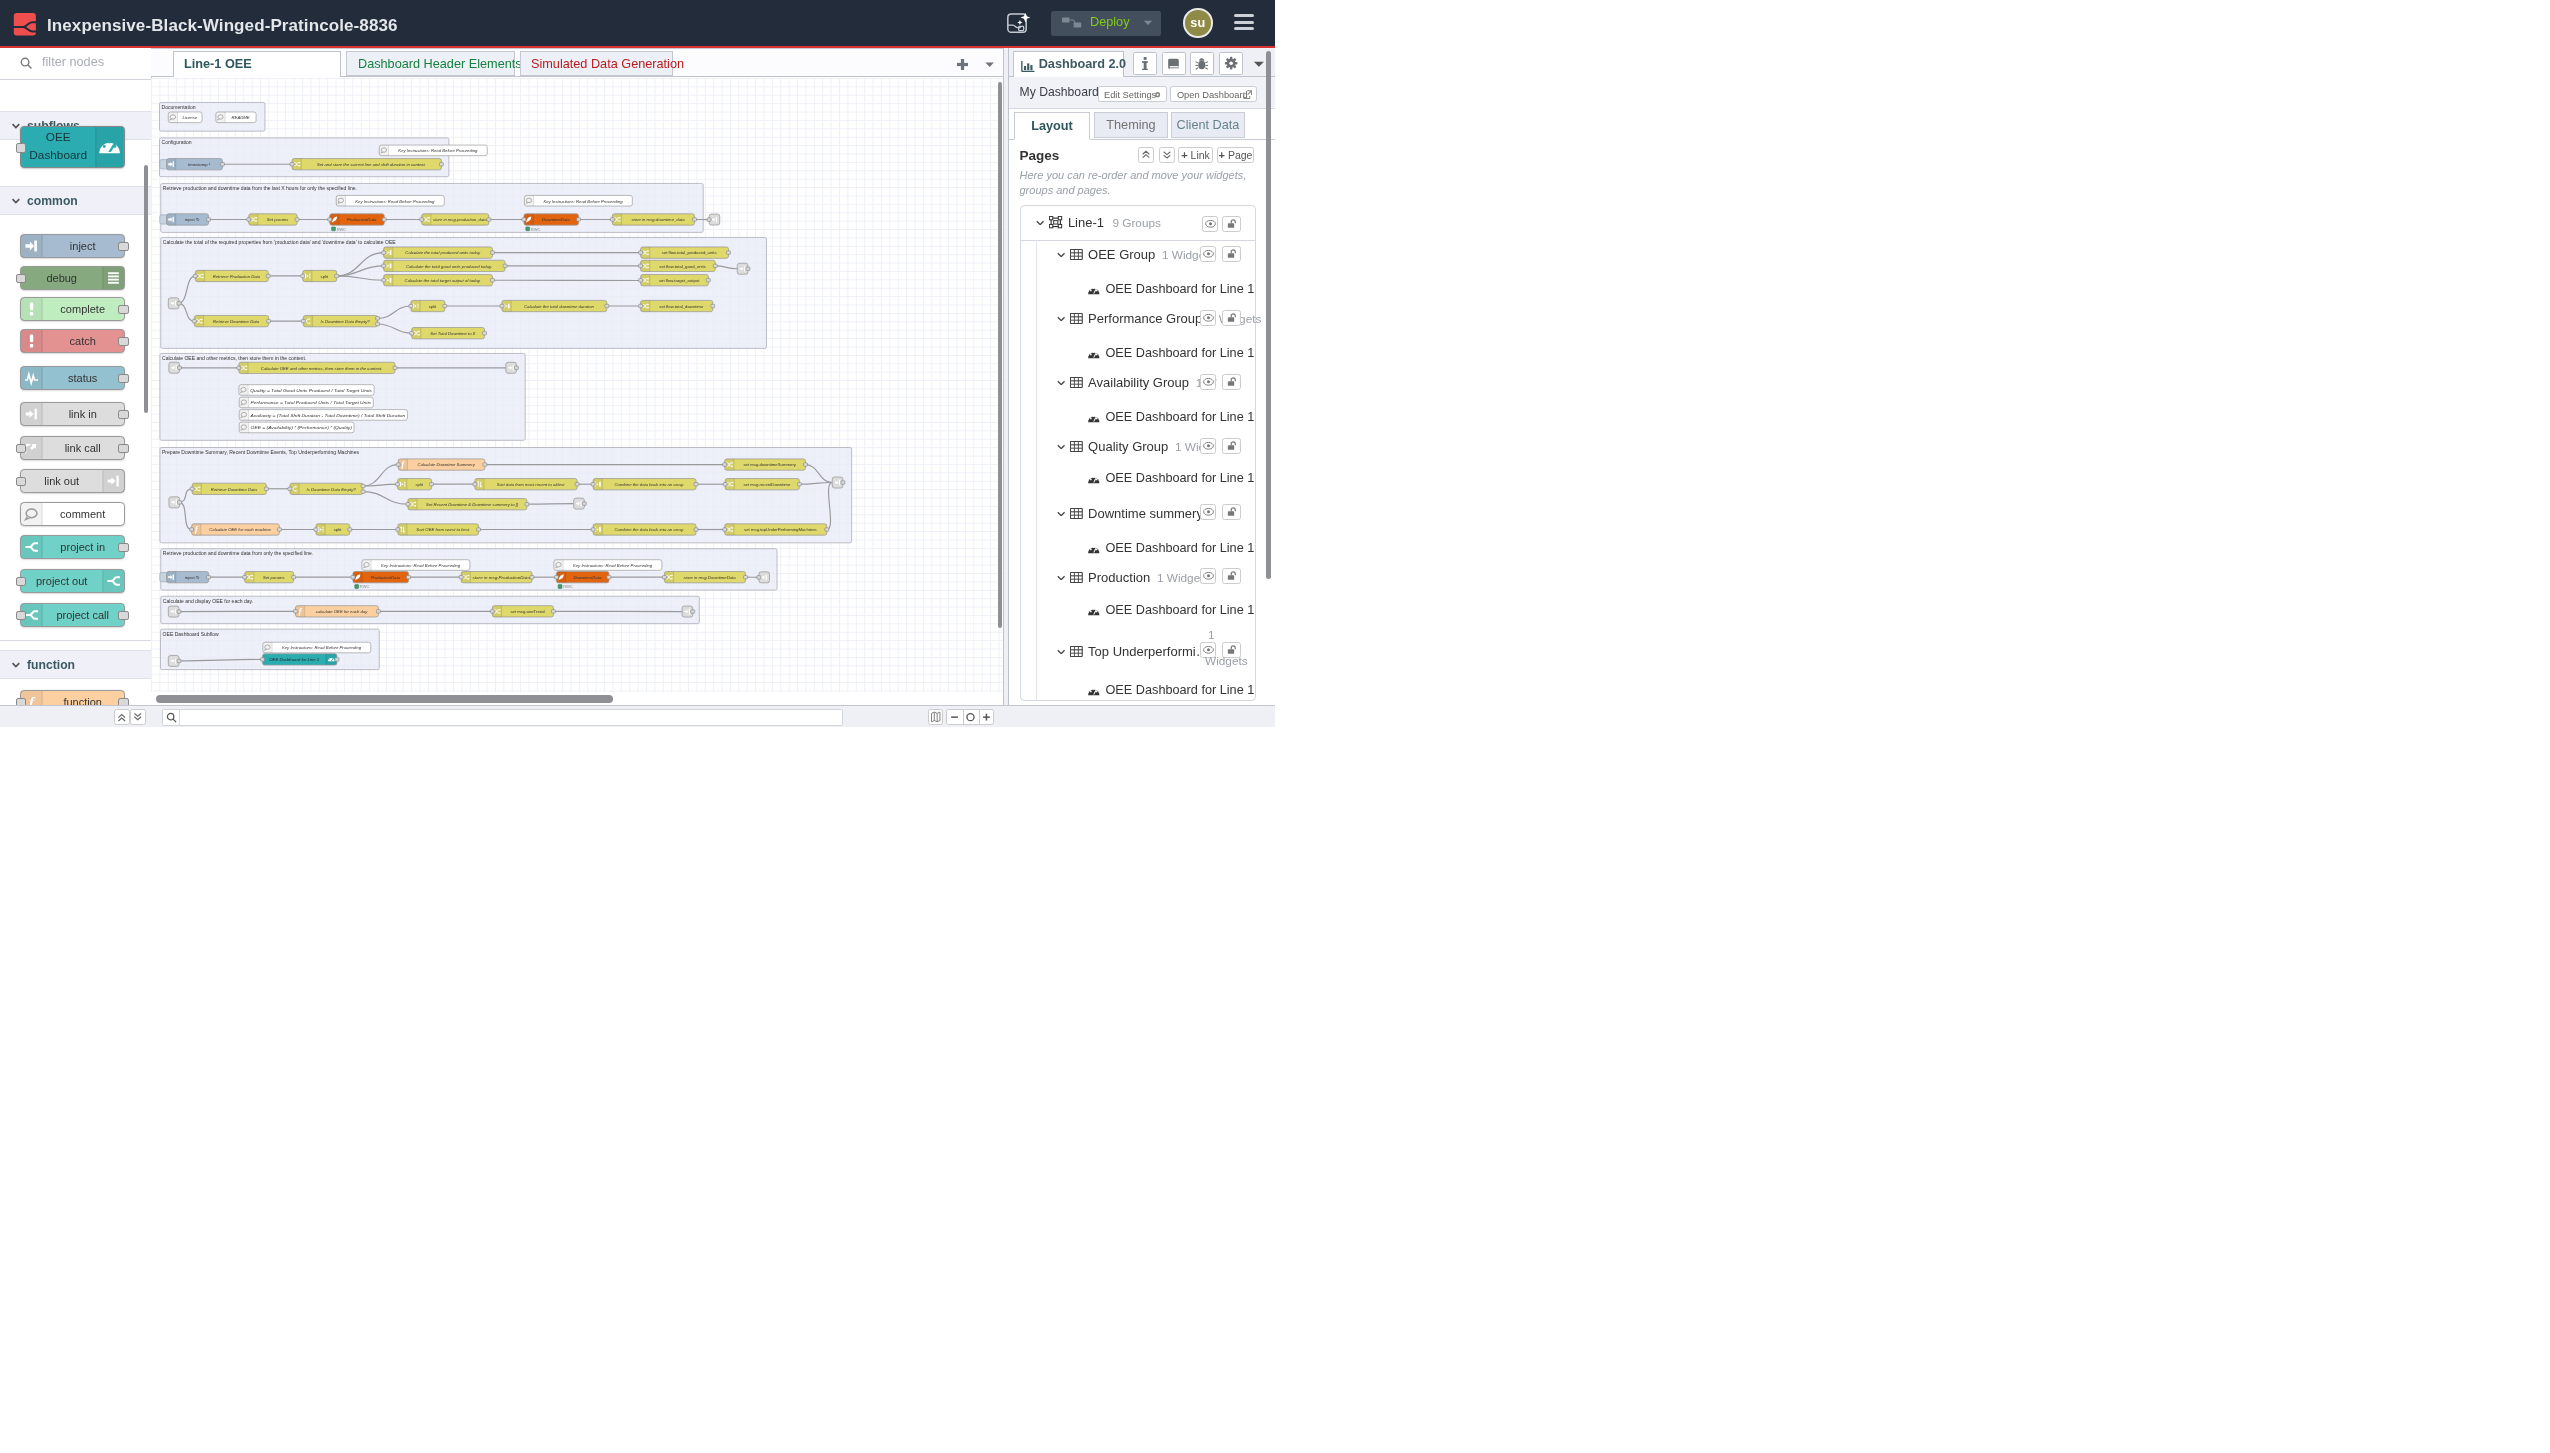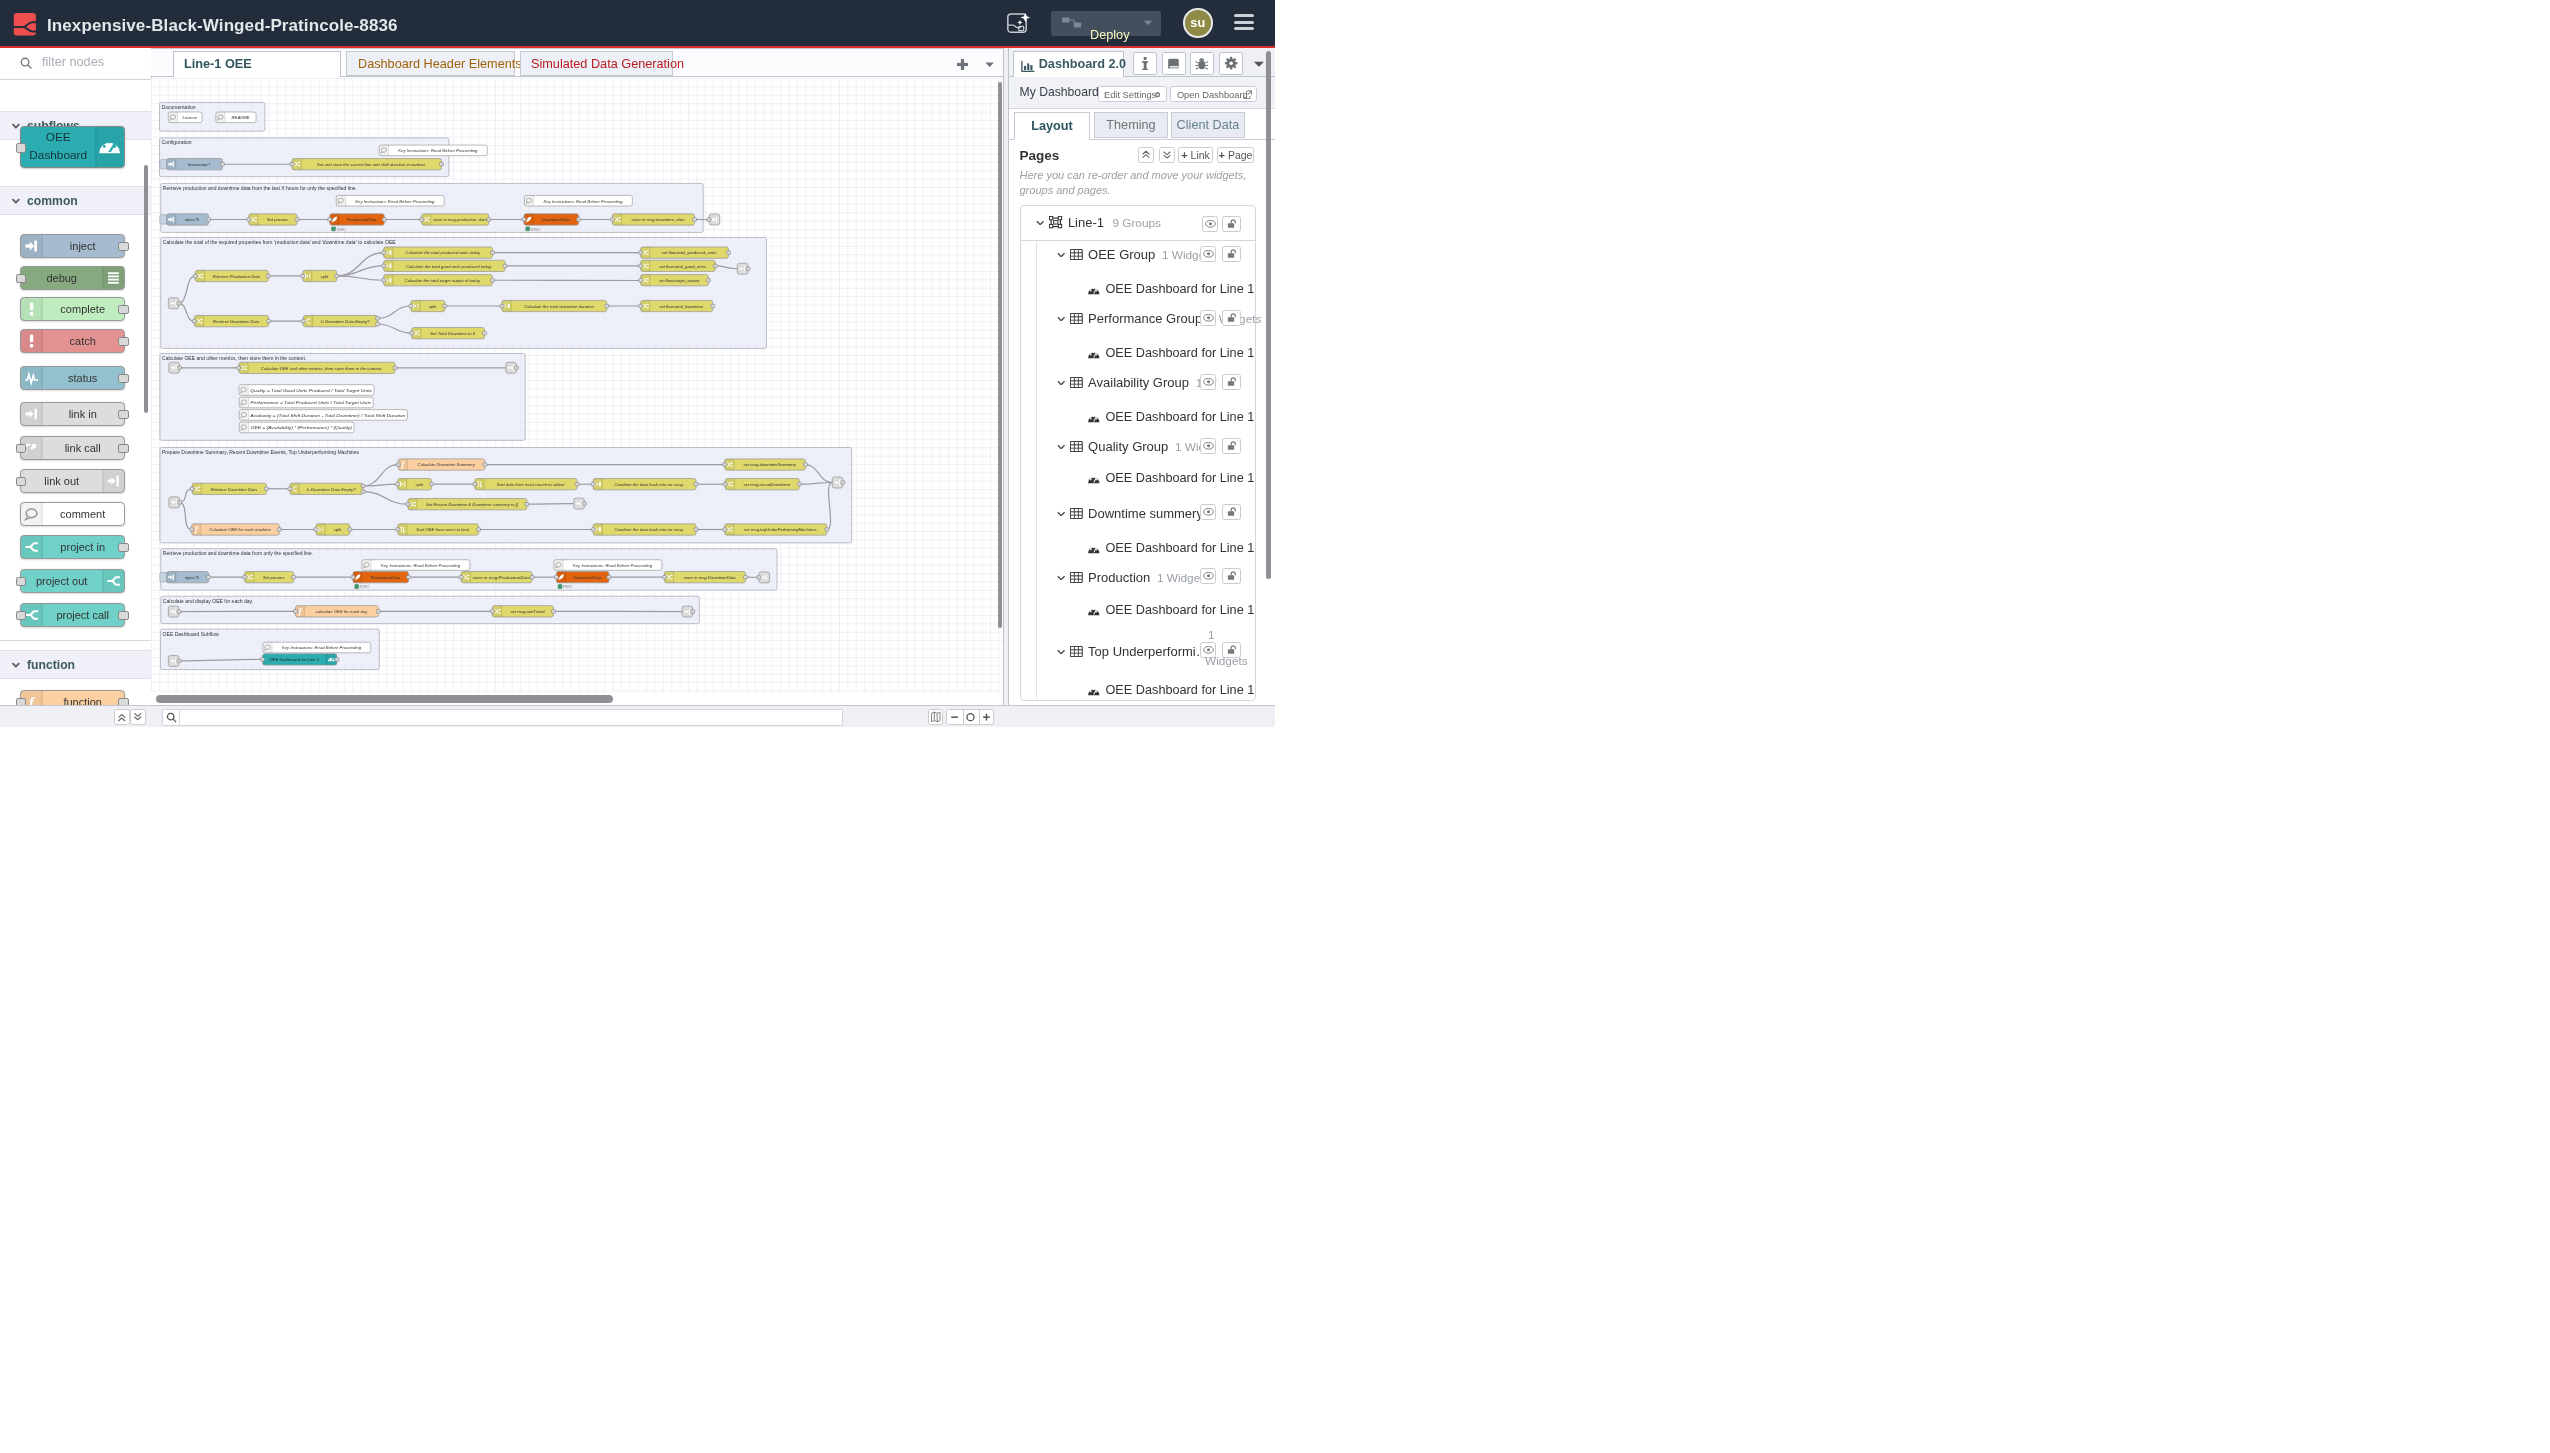--- a/index.html
+++ b/index.html
@@ -22,21 +22,21 @@
   <rect x="14" y="18.5" width="6" height="5" rx="1" fill="none" stroke="#c6cbd3" stroke-width="1.5"></rect>
   <path d="M22,2 l1.6,4.2 L28,7.8 l-4.4,1.6 L22,13.6 l-1.6,-4.2 L16,7.8 l4.4,-1.6 z" fill="#fff"></path>
   <path d="M15.5,10.5 l0.9,2.3 2.3,0.9 -2.3,0.9 -0.9,2.3 -0.9,-2.3 -2.3,-0.9 2.3,-0.9 z" fill="#fff"></path>
  </svg>
  <div style="position:absolute;left:1051px;top:11px;width:110px;height:24.5px;background:#434f5c;border-radius:2.5px;">
   <svg width="22" height="15" style="position:absolute;left:10px;top:4.2px" viewBox="0 0 26 18">
    <rect x="1" y="3" width="9" height="6" rx="1" fill="#7d8893"></rect>
    <rect x="15" y="9" width="9" height="6" rx="1" fill="#7d8893"></rect>
    <path d="M10,6 h4 c3,0 2,6 5,6" stroke="#7d8893" stroke-width="1.4" fill="none"></path>
   </svg>
-  <div style="position:absolute;left:39px;top:17px;font-size:12.7px;color:#fef9c3;text-align:right;">Deploy</div>
+  <div style="position:absolute;left:39px;top:4px;font-size:12.7px;color:#84cc16;text-align:right;">Deploy</div>
   <svg width="10" height="6.7" style="position:absolute;right:8.4px;top:9.3px" viewBox="0 0 12 8">
           <path d="M1,1 l5,5 l5,-5 z" fill="#7d8893"></path>
         </svg>
  </div>
  <div style="position:absolute;left:1183px;top:8.4px;width:29.5px;height:29.5px;border-radius:50%;background:#8f8a45;border:2.1px solid #e9e9e9;box-sizing:border-box;display:flex;align-items:center;justify-content:center;color:#fff;font-size:12.7px;font-weight:bold;">su</div>
  <div style="position:absolute;left:1234px;top:14.3px;width:20px;">
   <div style="height:3px;background:#ccd1d7;border-radius:1.7px;margin-bottom:3.4px;"></div>
   <div style="height:3px;background:#ccd1d7;border-radius:1.7px;margin-bottom:3.4px;"></div>
   <div style="height:3px;background:#ccd1d7;border-radius:1.7px;"></div>
  </div>
@@ -222,21 +222,21 @@
         <div style="position:absolute;right:-5px;top:6.7px;width:8.4px;height:7.6px;background:#d9d9d9;border:0.8px solid #888;border-radius:2.1px;"></div>
       </div>
       <div style="position:absolute;left:144px;top:117px;width:4.2px;height:248px;background:#8f9096;border-radius:2.1px;"></div>
     </div>
 
 <div style="position:absolute;left:151px;top:48px;width:853px;height:29px;background:#fcfcfe;border-top:0.8px solid #c6c9d2;border-bottom:0.8px solid #bfc3cc;box-sizing:border-box;"></div>
 <div style="position:absolute;left:173px;top:51px;width:168px;height:26px;background:#fff;border:1.3px solid #bfc3cc;border-bottom:none;box-sizing:border-box;">
  <div style="position:absolute;left:10px;top:5px;font-size:12.7px;font-weight:bold;color:#2e565e;">Line-1 OEE</div>
     </div>
 <div style="position:absolute;left:346px;top:51px;width:169px;height:25px;background:#eef0f8;border:1.3px solid #c6c8d1;box-sizing:border-box;">
- <div style="position:absolute;left:11px;top:5px;font-size:12.7px;color:#a16207;white-space:nowrap;overflow:hidden;">Dashboard Header Elements</div>
+ <div style="position:absolute;left:11px;top:5px;font-size:12.7px;color:#15803d;white-space:nowrap;overflow:hidden;">Dashboard Header Elements</div>
     </div>
 <div style="position:absolute;left:520px;top:51px;width:153px;height:25px;background:#eef0f8;border:1.3px solid #c6c8d1;box-sizing:border-box;">
  <div style="position:absolute;left:10px;top:5px;font-size:12.7px;color:#b91c1c;white-space:nowrap;overflow:hidden;">Simulated Data Generation</div>
     </div>
 <svg width="11" height="11" style="position:absolute;left:957px;top:59px" viewBox="0 0 13 13">
       <rect x="4.6" y="0" width="3.8" height="13" fill="#6e737b"></rect>
       <rect x="0" y="4.6" width="13" height="3.8" fill="#6e737b"></rect>
     </svg>
 <svg width="9.3" height="5.9" style="position:absolute;left:985px;top:62px" viewBox="0 0 11 7">
       <path d="M0.5,0.5 l5,5.5 l5,-5.5 z" fill="#6e737b"></path>

